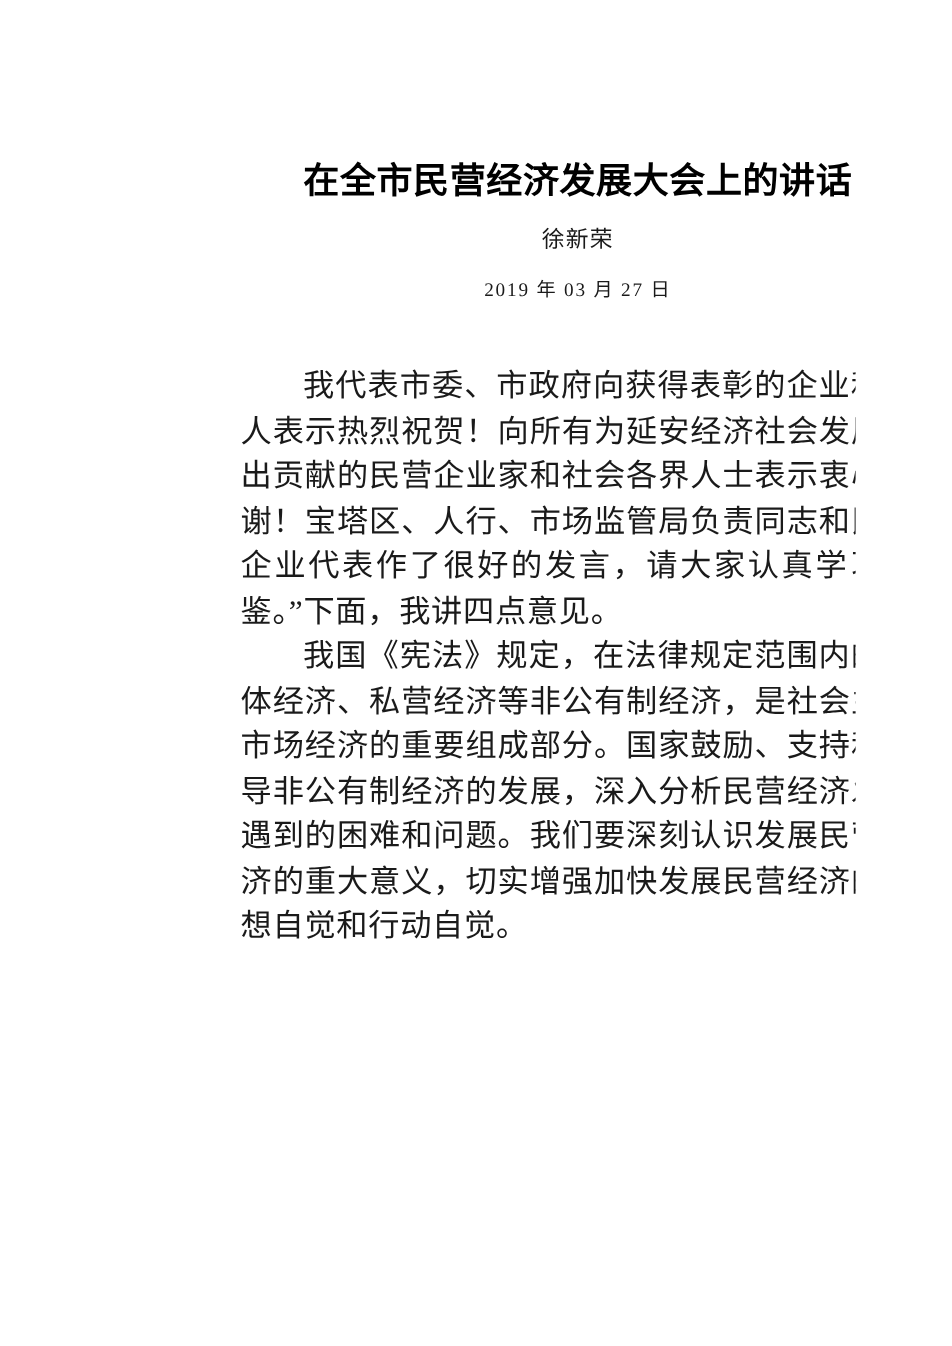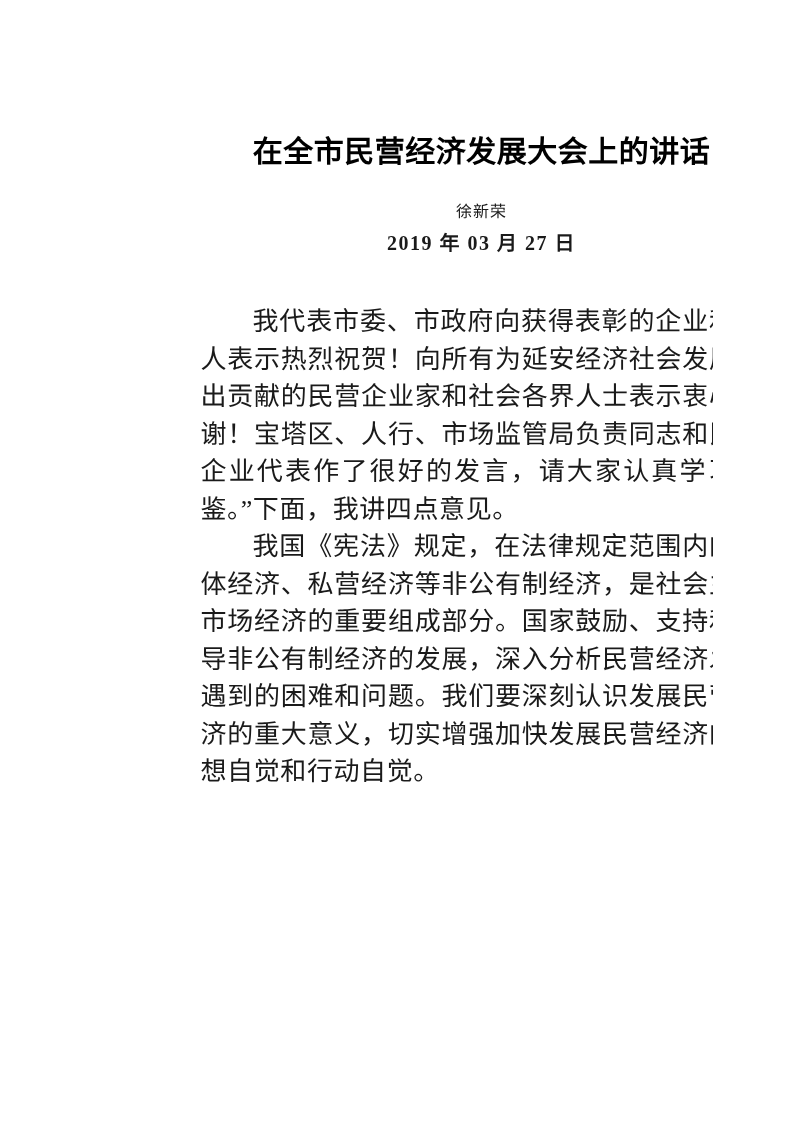--- a/index.html
+++ b/index.html
@@ -43,37 +43,37 @@
     left: 0;
     width: 562px;
   }
 
   .doc-author {
     margin: 0;
     padding: 0;
     text-align: center;
     font-family: "Liberation Serif", "DejaVu Serif", serif;
     font-weight: normal;
-    font-size: 16px;
+    font-size: 19px;
     line-height: 28px;
     color: #1a1a1a;
     letter-spacing: 1px;
     position: absolute;
-    top: 198px;
+    top: 187px;
     left: 0;
     width: 562px;
   }
 
   .doc-date {
     margin: 0;
     padding: 0;
     text-align: center;
     font-family: "Liberation Serif", "DejaVu Serif", serif;
-    font-weight: bold;
-    font-size: 20px;
+    font-weight: normal;
+    font-size: 16px;
     line-height: 28px;
     color: #1a1a1a;
     letter-spacing: 1.5px;
     position: absolute;
     top: 229px;
     left: 0;
     width: 562px;
   }
 
   

